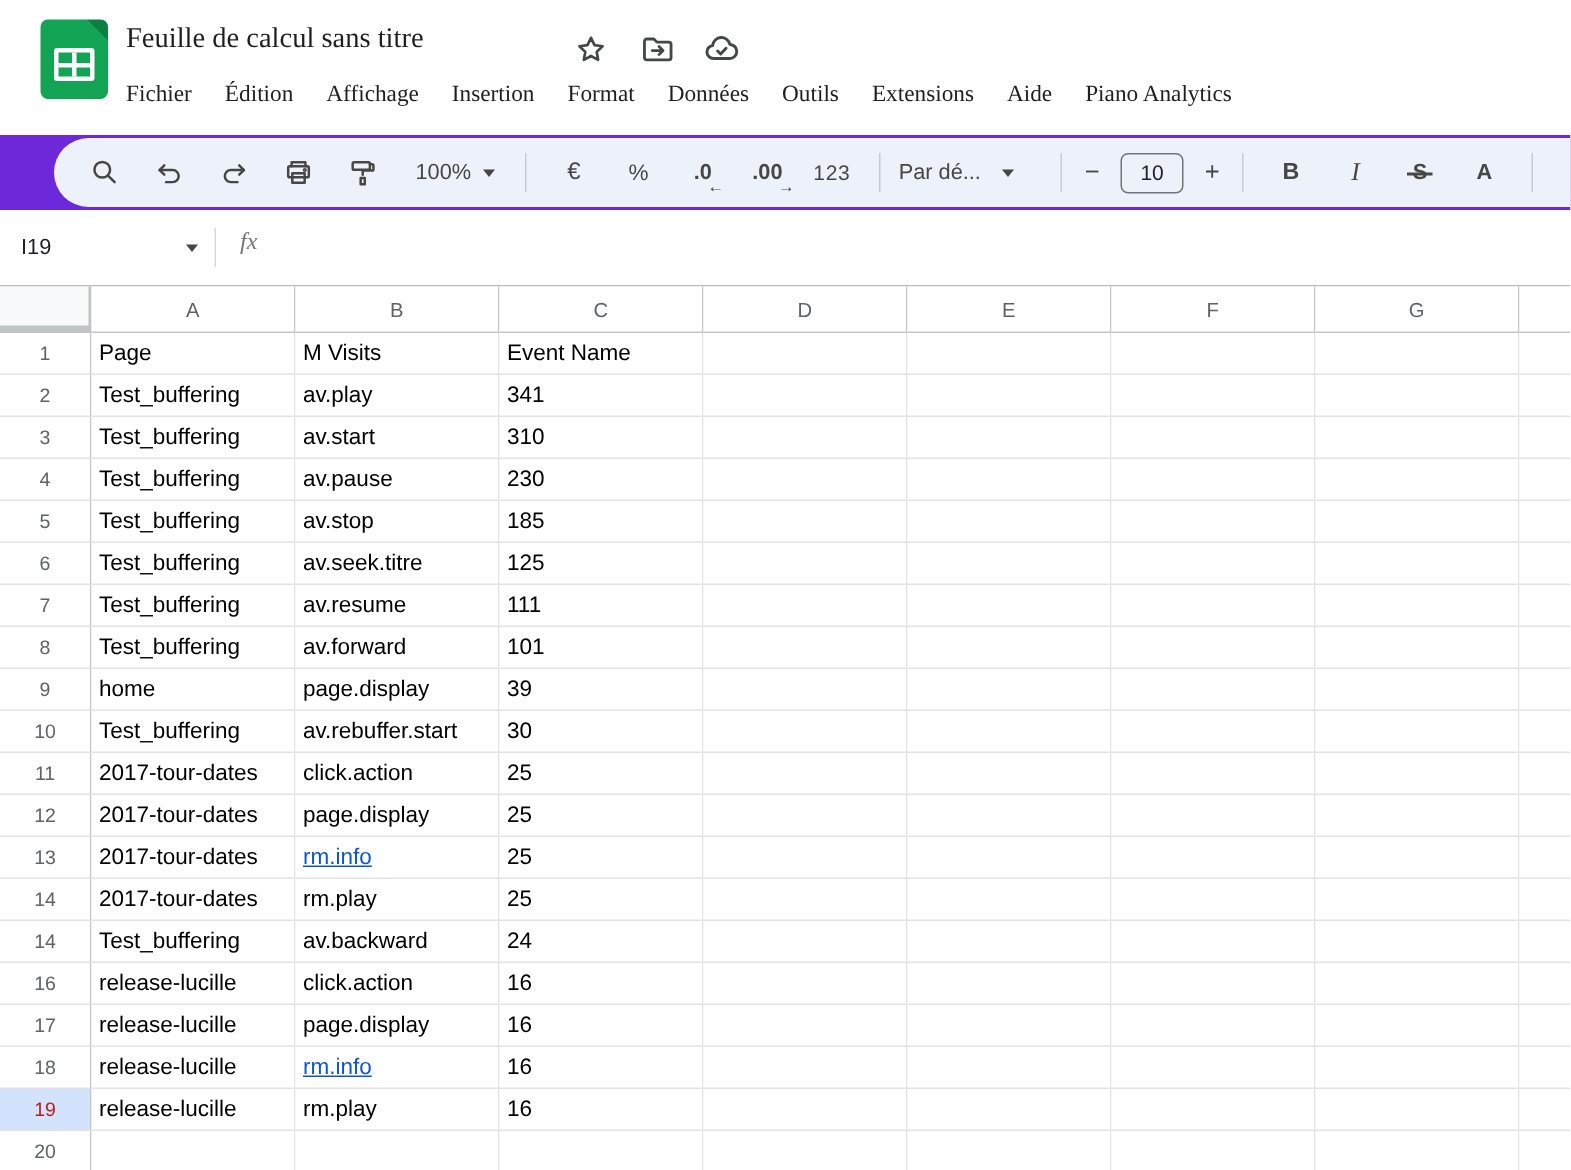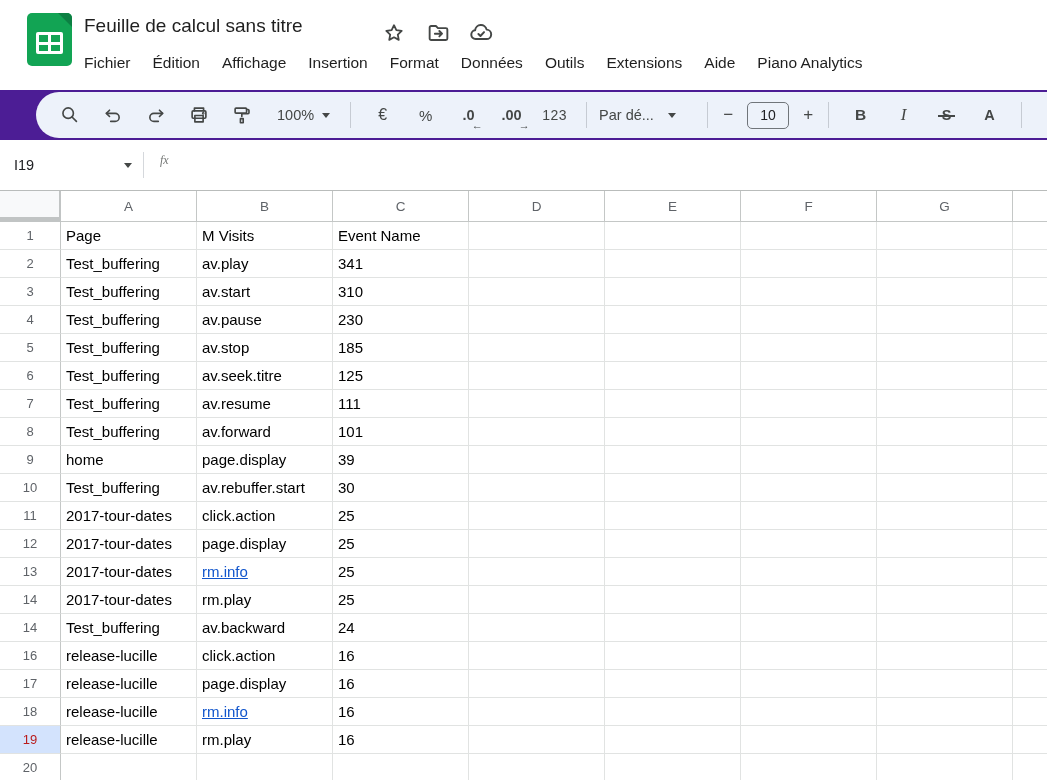--- a/index.html
+++ b/index.html
@@ -1,39 +1,39 @@
 <!DOCTYPE html>
 <html><head>
 <meta charset="utf-8">
 <style>
   * { box-sizing: border-box; margin: 0; padding: 0; }
   html,body { width:1047px; height:780px; overflow:hidden; background:#fff;
               font-family:"Liberation Sans", sans-serif; position:relative; }
 
   
-  .titlebar { position:absolute; top:0; left:0; width:1047px; height:90px; background:#fff; }
+  .titlebar { position:absolute; top:0; left:0; width:1047px; height:90px; background:#fff;font-family:Liberation Serif, serif; }
   .logo { position:absolute; left:27px; top:13px; width:45px; height:53px;
           background:#12a454; border-radius:5px; }
   .logo .fold { position:absolute; right:0; top:0; width:0; height:0;
           border-top:14px solid #0c8043; border-left:14px solid transparent;
           border-top-right-radius:5px; }
   .logo .grid-box { position:absolute; left:9px; top:19px; width:27px; height:22px;
           border:3px solid #fff; border-radius:2px; }
   .logo .grid-box .v { position:absolute; left:9px; top:0; width:3px; height:100%; background:#fff; }
   .logo .grid-box .h { position:absolute; left:0; top:6.5px; width:100%; height:3px; background:#fff; }
   .doc-title { position:absolute; left:84px; top:15px; font-size:19px; color:#1f1f1f; }
   .title-icon { position:absolute; top:19px; width:28px; height:28px; display:flex;
                 align-items:center; justify-content:center; color:#444746; }
   .title-icon svg { stroke:#444746; fill:none; stroke-width:1.8; stroke-linecap:round; stroke-linejoin:round; }
   .menu-bar { position:absolute; left:73px; top:47px; display:flex; }
   .menu-item { padding:0 11px; font-size:15.5px; line-height:31px; color:#1f1f1f;
                border-radius:6px; cursor:default; }
 
   
-  .toolbar-band { position:absolute; top:90px; left:0; width:1047px; height:50px; background:#4c1d95; }
+  .toolbar-band { position:absolute; top:90px; left:0; width:1047px; height:50px; background:#6d28d9; }
   .toolbar { position:absolute; left:36px; right:0; top:2px; height:46px;
              background:#edf2fa; border-radius:23px 0 0 23px;
              display:flex; align-items:center; padding-left:12px; color:#444746; }
   .tb-btn { width:30px; height:30px; margin:0 6.5px; display:flex; align-items:center;
             justify-content:center; border-radius:4px; flex:0 0 auto; }
   .tb-btn svg { stroke:#444746; fill:none; stroke-width:1.8; stroke-linecap:round; stroke-linejoin:round; }
   .tb-text { font-size:15px; color:#444746; }
   .caret { width:0; height:0; border-left:4.5px solid transparent; border-right:4.5px solid transparent;
            border-top:5px solid #444746; margin-left:8px; }
   .tb-sep { width:1px; height:26px; background:#c6cbd3; margin:0 10px; flex:0 0 auto; }
@@ -55,21 +55,21 @@
   .fmt-a { font-size:14.5px; font-weight:700; color:#444746; line-height:1; text-align:center; }
   .fmt-a .bar { width:18px; height:4.5px; background:#000; margin-top:2.5px; }
 
   
   .formula-bar { position:absolute; top:140px; left:0; width:861px; height:50px; background:#fff; }
   .name-box { position:absolute; left:14px; top:13px; width:100px; height:24px;
               display:flex; align-items:center; font-size:14.5px; color:#202124; }
   .name-caret { position:absolute; left:116px; top:23px; }
   .fx-sep { position:absolute; left:143px; top:12px; width:1px; height:26px; background:#d5d8dc; }
   .fx { position:absolute; left:160px; top:13px; font-family:"Liberation Serif", serif;
-        font-style:italic; font-size:12px; color:#747775;text-align:right; }
+        font-style:italic; font-size:16px; color:#747775;text-align:right; }
 
   
   .grid { position:absolute; top:190px; left:0; width:1047px; bottom:0; background:#fff; overflow:hidden; }
   .col-header-row { display:flex; height:32px; border-top:1px solid #b9bcbb; }
   .corner { width:61px; flex:0 0 61px; background:#f8f9fa;
             border-right:2px solid #c1c4c4; border-bottom:5px solid #c1c4c4; }
   .col-header { width:136px; flex:0 0 136px; display:flex; align-items:center; justify-content:center;
             font-size:13.5px; color:#5f6368; background:#fff;
             border-right:1px solid #c4c7c6; border-bottom:1px solid #c4c7c6; }
   .col-header.partial { width:34px; flex:0 0 34px; border-right:none; }

